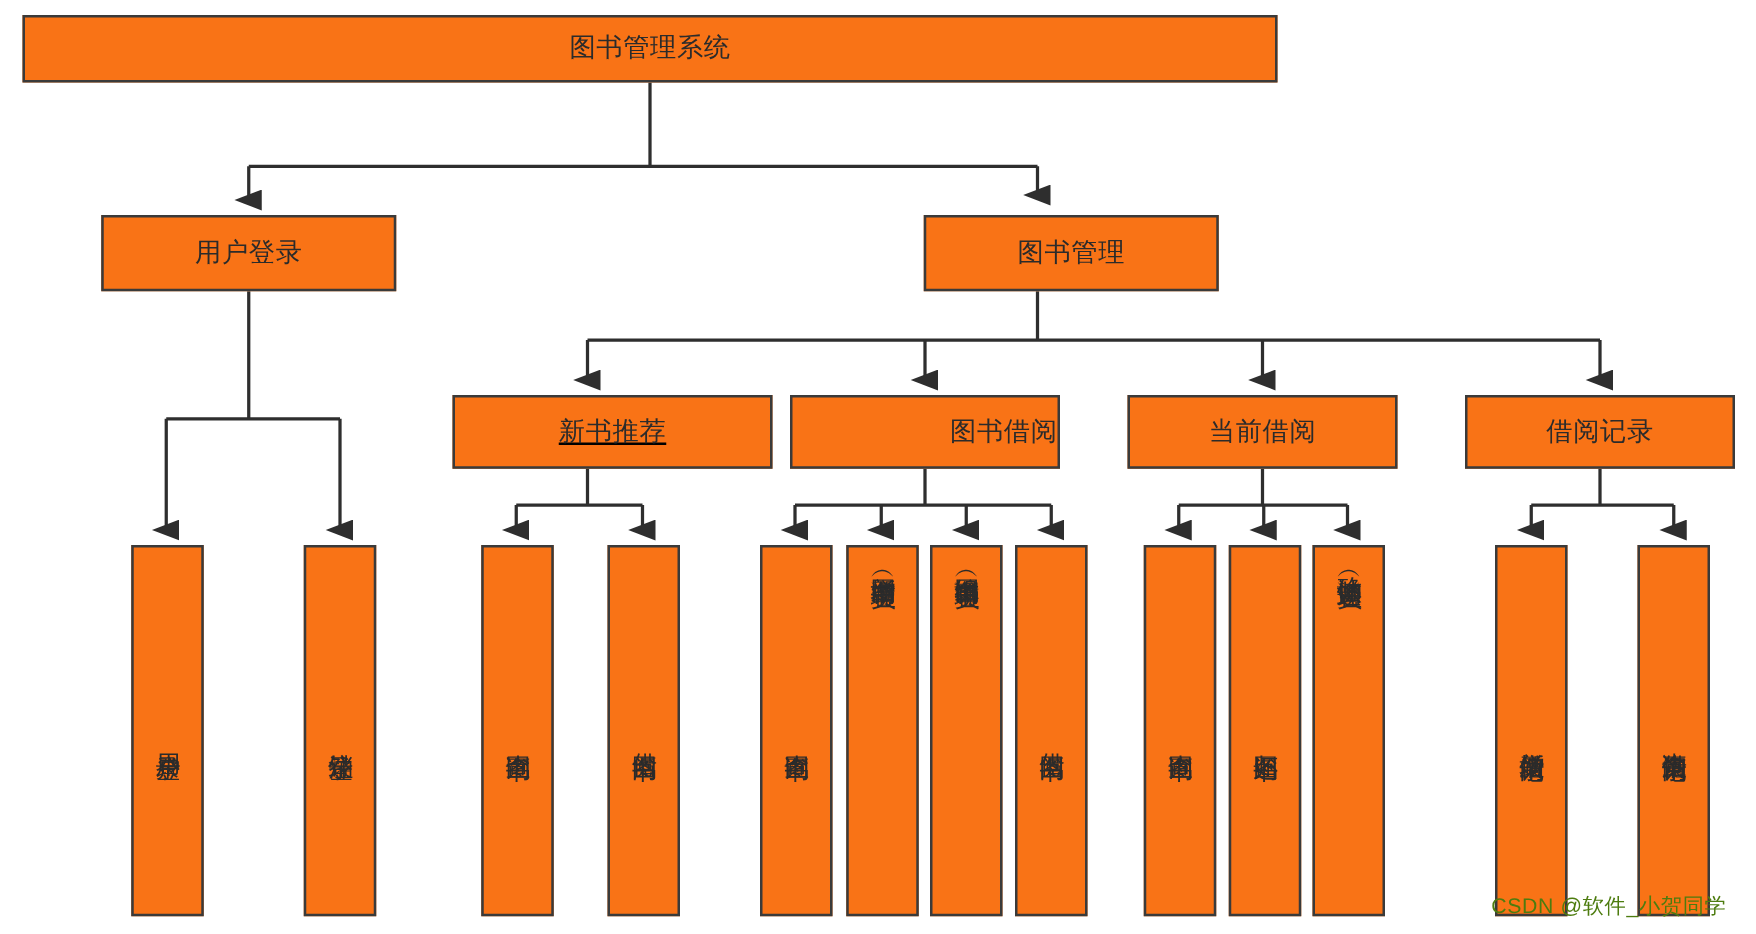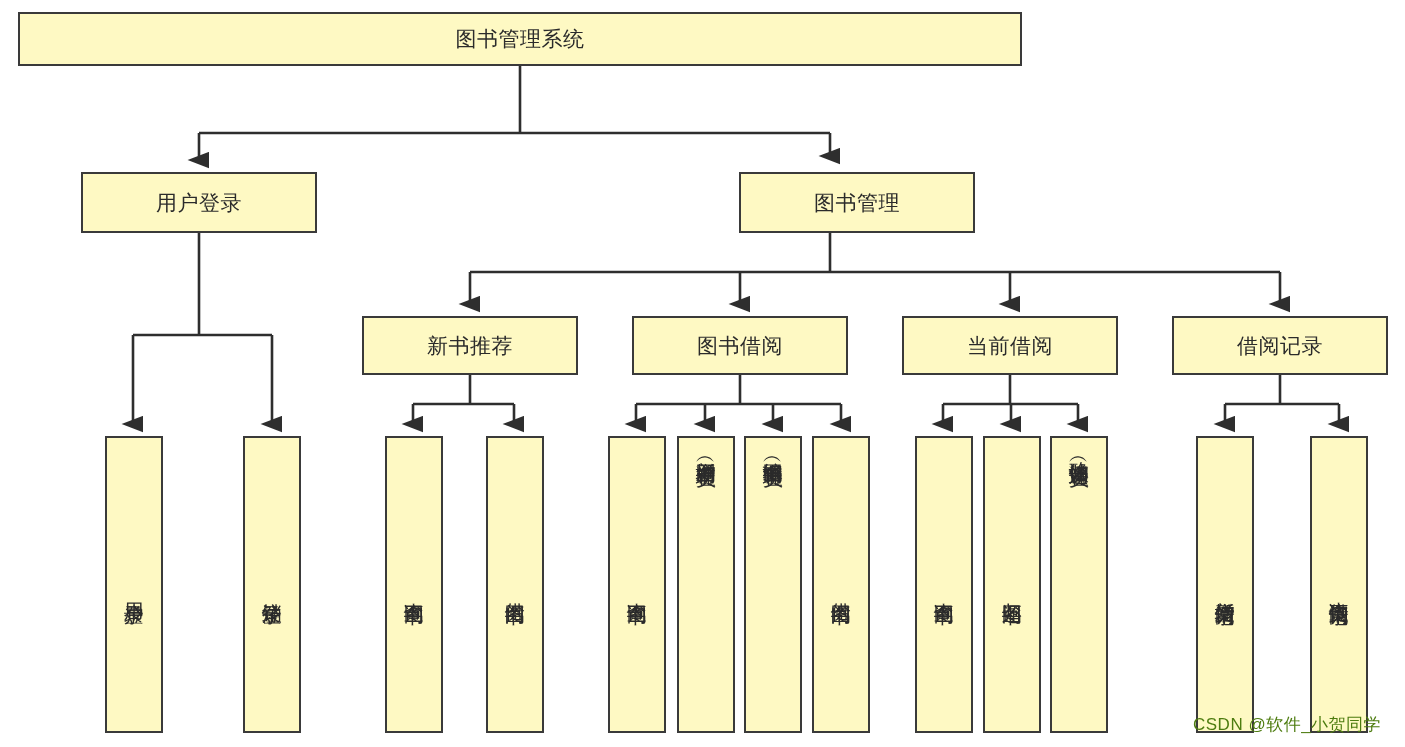--- a/index.html
+++ b/index.html
@@ -17,21 +17,21 @@
   #diagram-root {
     position: absolute;
     left: 0;
     top: 0;
     width: 1405px;
     height: 747px;
   }
   .node-box {
     position: absolute;
     box-sizing: border-box;
-    background: #fef9c3;
+    background: #f97316;
     border: 2px solid #3a3a3a;
     display: flex;
     align-items: center;
     justify-content: center;
   }
   .node-label-h {
     font-size: 21px;
     color: #2b2b2b;
     line-height: 1.2;
     white-space: nowrap;
@@ -132,25 +132,25 @@
   </div>
 
   <div class="node-box" style="left:81px; top:172px; width:236px; height:61px;">
     <span class="node-label-h">用户登录</span>
   </div>
 
   <div class="node-box" style="left:712px; top:172px; width:236px; height:61px;margin-left:27px;">
     <span class="node-label-h">图书管理</span>
   </div>
 
-  <div class="node-box" style="left:362px; top:316px; width:216px; height:59px;">
+  <div class="node-box" style="left:362px; top:316px; width:256px; height:59px;text-decoration:underline;">
     <span class="node-label-h">新书推荐</span>
   </div>
 
-  <div class="node-box" style="left:632px; top:316px; width:216px; height:59px;">
+  <div class="node-box" style="left:632px; top:316px; width:216px; height:59px;justify-content:flex-end;">
     <span class="node-label-h">图书借阅</span>
   </div>
 
   <div class="node-box" style="left:902px; top:316px; width:216px; height:59px;">
     <span class="node-label-h">当前借阅</span>
   </div>
 
   <div class="node-box" style="left:1172px; top:316px; width:216px; height:59px;align-items:center;">
     <span class="node-label-h">借阅记录</span>
   </div>

